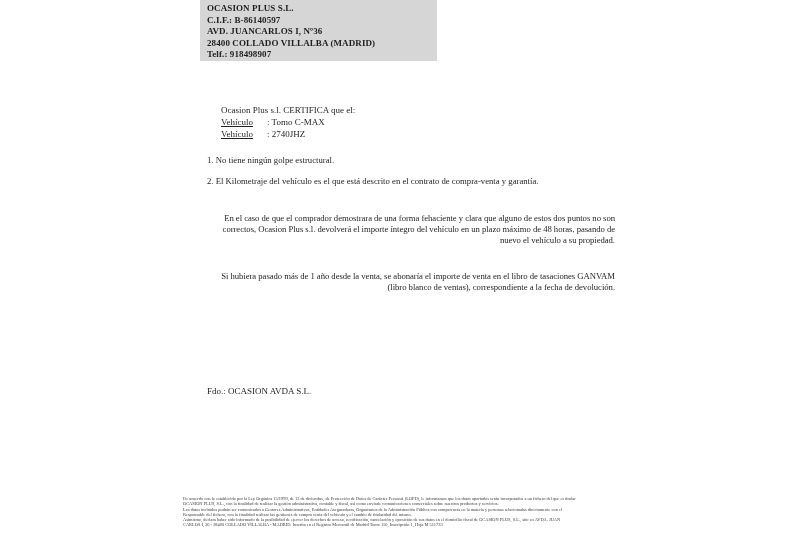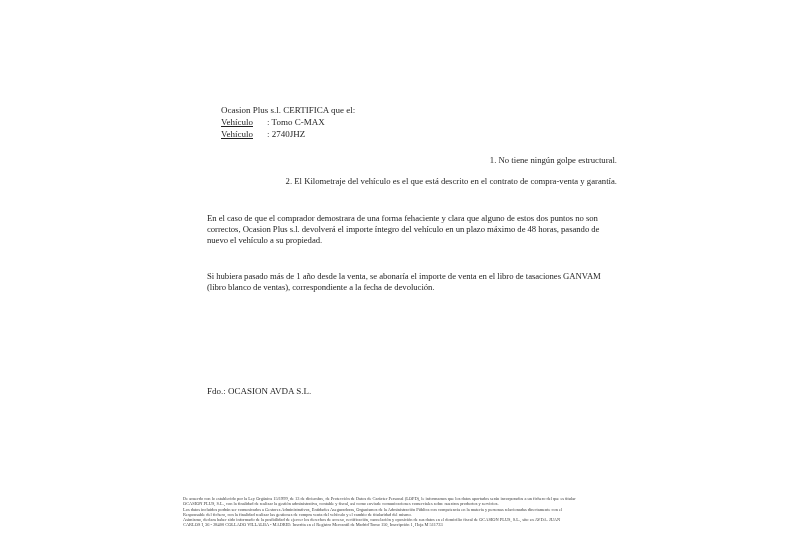--- a/index.html
+++ b/index.html
@@ -46,30 +46,29 @@
     display: inline-block;
     width: 46px;
     text-decoration: underline;
   }
   .clause {
     position: absolute;
     left: 207px;
     width: 410px;
     font-size: 8.7px;
     line-height: 11.5px;
-    text-align: right;
   }
   .para {
     position: absolute;
     left: 207px;
     width: 408px;
     font-size: 8.7px;
     line-height: 11.2px;
     letter-spacing: -0.05px;
-    text-align: left;
+    text-align: right;
   }
   .signature {
     position: absolute;
     left: 207px; top: 386px;
     font-size: 9px;
   }
   .legal-footer {
     position: absolute;
     left: 183px; top: 496px;
     width: 445px;
@@ -80,20 +79,27 @@
     line-height: 5.25px;
     white-space: nowrap;
     overflow: hidden;
   }
 </style>
 </head>
 <body>
 
 <div class="page" style="color: rgb(31, 31, 31);">
 
+  <div class="header-box" style="background: rgb(214, 214, 214);">
+    <div class="hline">OCASION PLUS S.L.</div>
+    <div class="hline">C.I.F.: B-86140597</div>
+    <div class="hline">AVD. JUANCARLOS I, Nº36</div>
+    <div class="hline">28400 COLLADO VILLALBA (MADRID)</div>
+    <div class="hline">Telf.: 918498907</div>
+  </div>
 
 
   <div class="certifica-block">
     <div>Ocasion Plus s.l. CERTIFICA que el:</div>
     <div class="kv-line"><span class="kv-label">Vehículo</span><span>: </span><span>Tomo C-MAX</span></div>
     <div class="kv-line"><span class="kv-label">Vehículo</span><span>: </span><span>2740JHZ</span></div>
   </div>
 
   <div class="clause" style="top:155px">1. No tiene ningún golpe estructural.</div>
   <div class="clause" style="top:176px">2. El Kilometraje del vehículo es el que está descrito en el contrato de compra-venta y garantía.</div>

